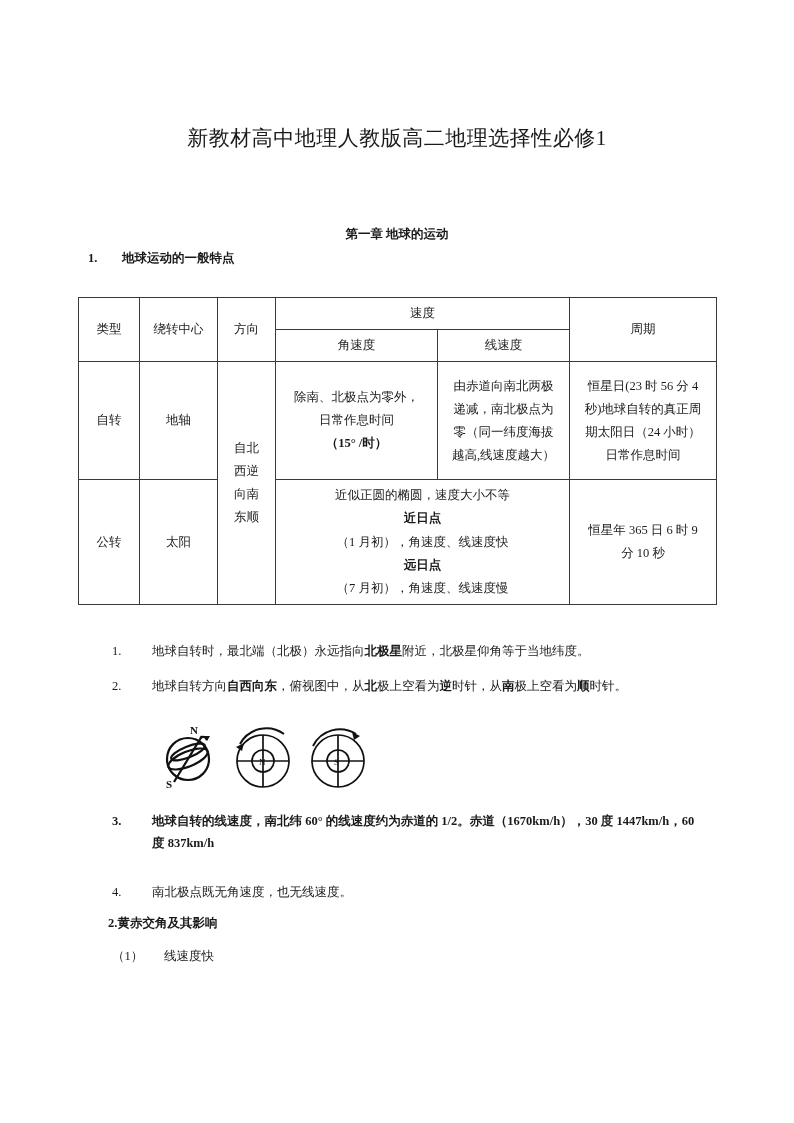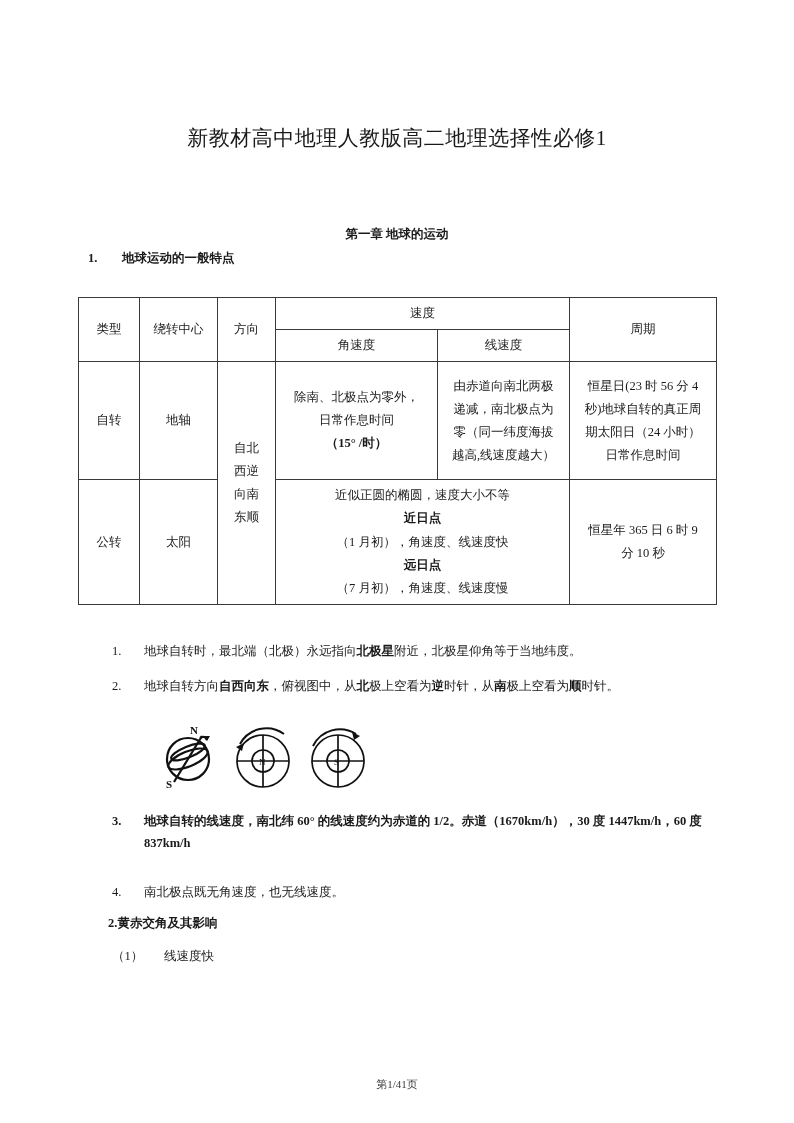--- a/index.html
+++ b/index.html
@@ -96,21 +96,21 @@
   }
   .note .marker {
     position: absolute;
     left: 0;
     top: 0;
     width: 26px;
     text-align: left;
   }
   .note .body {
     display: block;
-    margin-left: 32px;
+    margin-left: 40px;
   }
   #note-1 { left: 112px; top: 641px; width: 600px; }
   #note-2 { left: 112px; top: 676px; width: 610px; }
   #note-3 { left: 112px; top: 811px; width: 590px; }
   #note-4 { left: 112px; top: 882px; width: 560px; }
   #note-3 .marker, #note-3 .body { font-weight: bold; }
   #note-3 .body .reg { font-weight: bold; }
 
   
   .figure {
@@ -287,15 +287,14 @@
   <div class="note" id="note-4">
     <span class="marker">4.</span>
     <span class="body"><span class="reg">南北极点既无角速度，也无线速度。</span></span>
   </div>
 
   <div class="sub-heading">2.黄赤交角及其影响</div>
   <div class="sub-item">
     <span class="idx">（1）</span><span>线速度快</span>
   </div>
 
-  <div class="footer">第1/41页</div>
 
 </div>
 
 </body></html>

